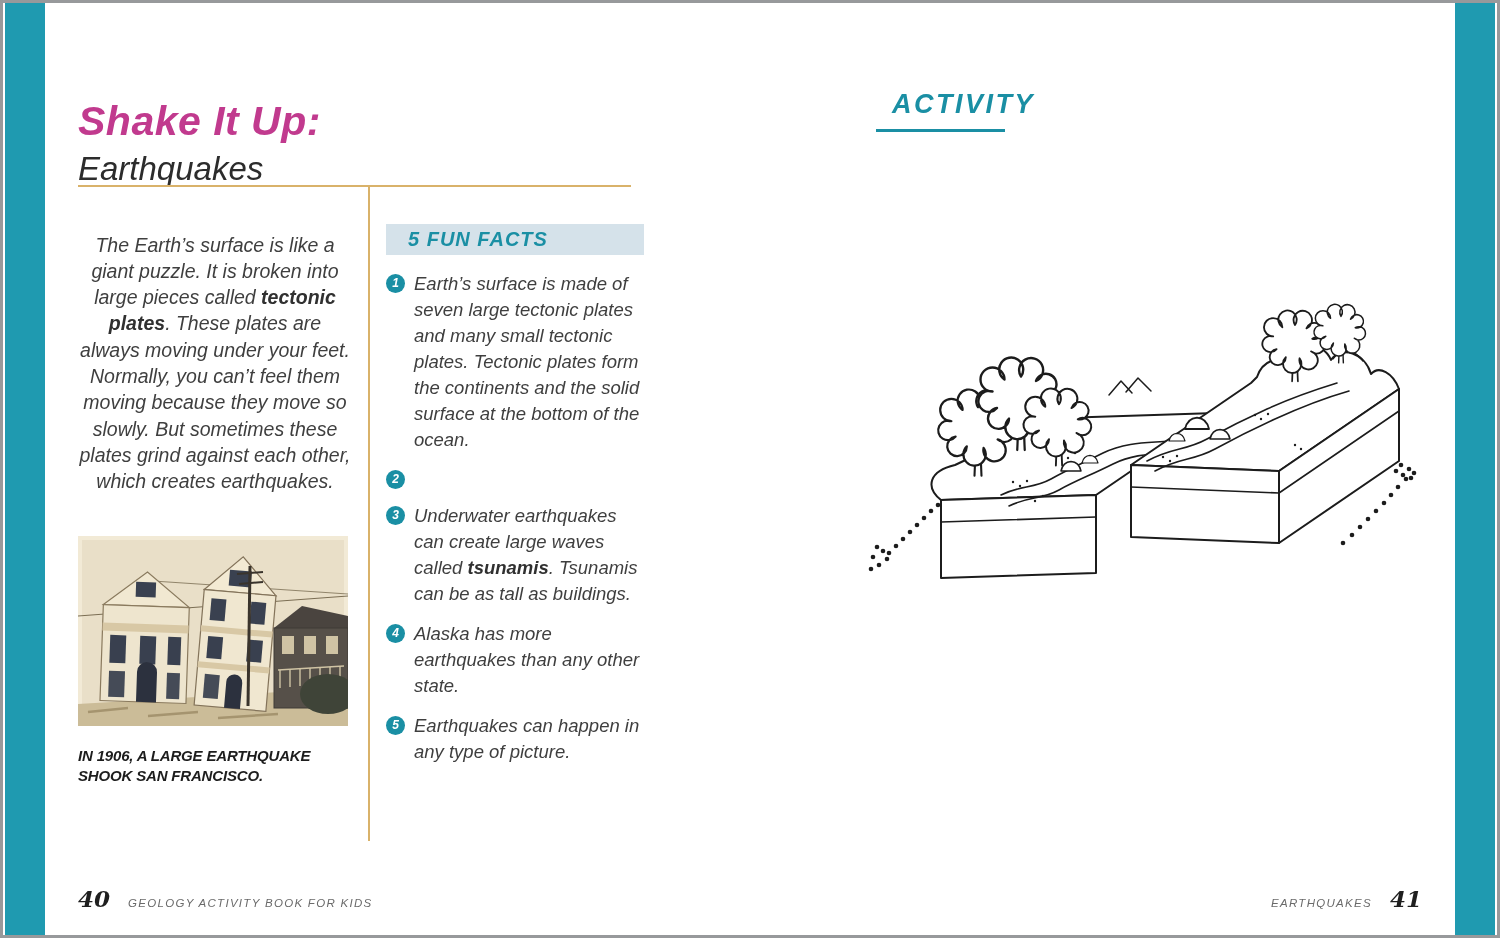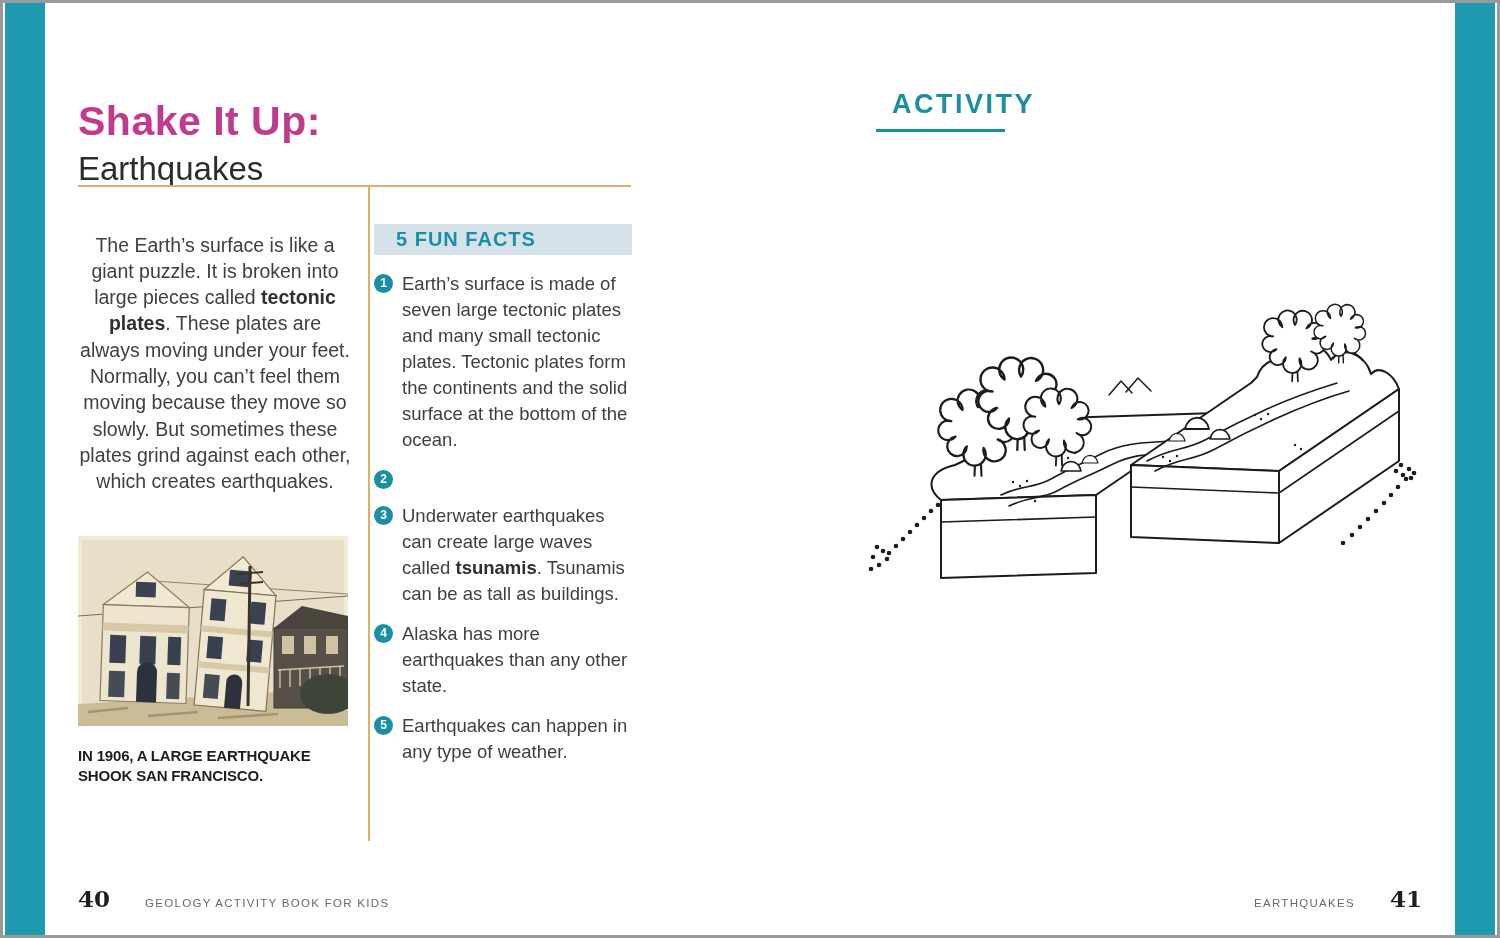--- a/index.html
+++ b/index.html
@@ -8,58 +8,58 @@
     --title_pink:#c13a8e;
     --rule_tan:#d9b26a;
     --facts_band_bg:#d5e2ea;
     --frame_gray:#97999b;
     --body_text:#3f3f3f;
   }
   html,body{margin:0;padding:0;background:#fff;}
   body{font-family:"Liberation Sans",sans-serif;}
   .sheet{
     position:relative;width:1500px;height:938px;background:#fff;
-    box-sizing:border-box;border:3px solid var(--frame_gray);overflow:hidden;
+    box-sizing:border-box;border:3px solid var(--frame_gray);overflow:hidden;font-style:italic;
   }
   .accent-bar{position:absolute;top:0;bottom:0;width:40px;background:var(--accent_teal);}
   .accent-bar.left{left:2px;}
   .accent-bar.right{right:2px;}
 
   
   .page-title{position:absolute;left:75px;top:68px;font-size:41px;font-weight:800;
     letter-spacing:.5px;color:var(--title_pink);}
   .page-subtitle{position:absolute;left:75px;top:120px;font-size:33px;font-weight:400;color:#2c2c2c;}
   .rule-h{position:absolute;left:75px;top:182px;width:553px;height:2px;background:var(--rule_tan);}
   .rule-v{position:absolute;left:365px;top:182px;width:2px;height:656px;background:var(--rule_tan);}
   .intro{position:absolute;left:75px;top:209px;width:274px;font-size:19.5px;line-height:26.3px;color:var(--body_text);text-align:center;}
   .intro b{font-weight:700;color:#303030;}
   .photo-wrap{position:absolute;left:75px;top:533px;width:270px;height:190px;}
   .photo-wrap svg{display:block;}
   .photo-caption{position:absolute;left:75px;top:743px;width:286px;font-size:15.5px;
     line-height:19.5px;font-weight:700;color:#1d1d1d;letter-spacing:-0.2px;transform:scaleX(.97);transform-origin:left top;}
 
-  .facts{position:absolute;left:371px;top:221px;width:258px;}
+  .facts{position:absolute;left:383px;top:221px;width:258px;}
   .facts-band{height:31px;background:var(--facts_band_bg);display:flex;align-items:center;}
   .facts-band span{padding-left:22px;font-size:20px;font-weight:800;letter-spacing:1px;color:var(--heading_teal);}
   .fact-list{margin:16px 0 0 0;padding:0;list-style:none;}
   .fact{display:flex;gap:9px;margin-bottom:14px;font-size:18.5px;line-height:26px;color:var(--body_text);}
   .fact-text{width:228px;}
   .fact-text b{font-weight:700;color:#303030;text-align:right;}
   .fact-num{flex:0 0 auto;width:19px;height:19px;border-radius:50%;background:var(--heading_teal);
     color:#fff;font-size:12px;font-weight:700;text-align:center;line-height:19px;margin-top:3px;}
 
   
   .activity-head{position:absolute;left:873px;top:86px;font-size:27px;font-weight:800;
     letter-spacing:2.5px;color:var(--heading_teal);margin-left:16px;}
   .activity-underline{position:absolute;left:873px;top:126px;width:129px;height:3px;background:var(--heading_teal);}
   .activity-text{position:absolute;left:873px;top:133px;width:560px;font-size:19.5px;line-height:26.5px;color:var(--body_text);}
   .illustration{position:absolute;left:860px;top:292px;}
 
   
-  .footer{position:absolute;top:882px;display:flex;align-items:baseline;gap:35px;}
+  .footer{position:absolute;top:882px;display:flex;align-items:baseline;gap:18px;}
   .footer.left{left:75px;}
   .footer.right{right:75px;}
   .page-num{font-family:"DejaVu Serif",serif;font-weight:700;font-size:23px;color:#1f1f1f;}
   .running-title{font-size:11.5px;letter-spacing:1.3px;color:#6a6a6a;}
 </style>
 </head>
 <body>
 
 <div class="sheet">
   <div class="accent-bar left"></div>
@@ -148,21 +148,21 @@
       <li class="fact">
         <span class="fact-num">3</span>
         <div class="fact-text">Underwater earthquakes can create large waves called <b>tsunamis</b>. Tsunamis can be as tall as buildings.</div>
       </li>
       <li class="fact">
         <span class="fact-num">4</span>
         <div class="fact-text">Alaska has more earthquakes than any other state.</div>
       </li>
       <li class="fact">
         <span class="fact-num">5</span>
-        <div class="fact-text">Earthquakes can happen in any type of weather.</div>
+        <div class="fact-text">Earthquakes can happen in any type of picture.</div>
       </li>
     </ul>
   </div>
 
   <div class="activity-head">ACTIVITY</div>
   <div class="activity-underline"></div>
 
   <div class="illustration">
     <svg width="584" height="322" viewBox="0 0 584 322" fill="none" stroke="#1c1c1c" stroke-width="1.8" stroke-linejoin="round" stroke-linecap="round">
       <defs>

